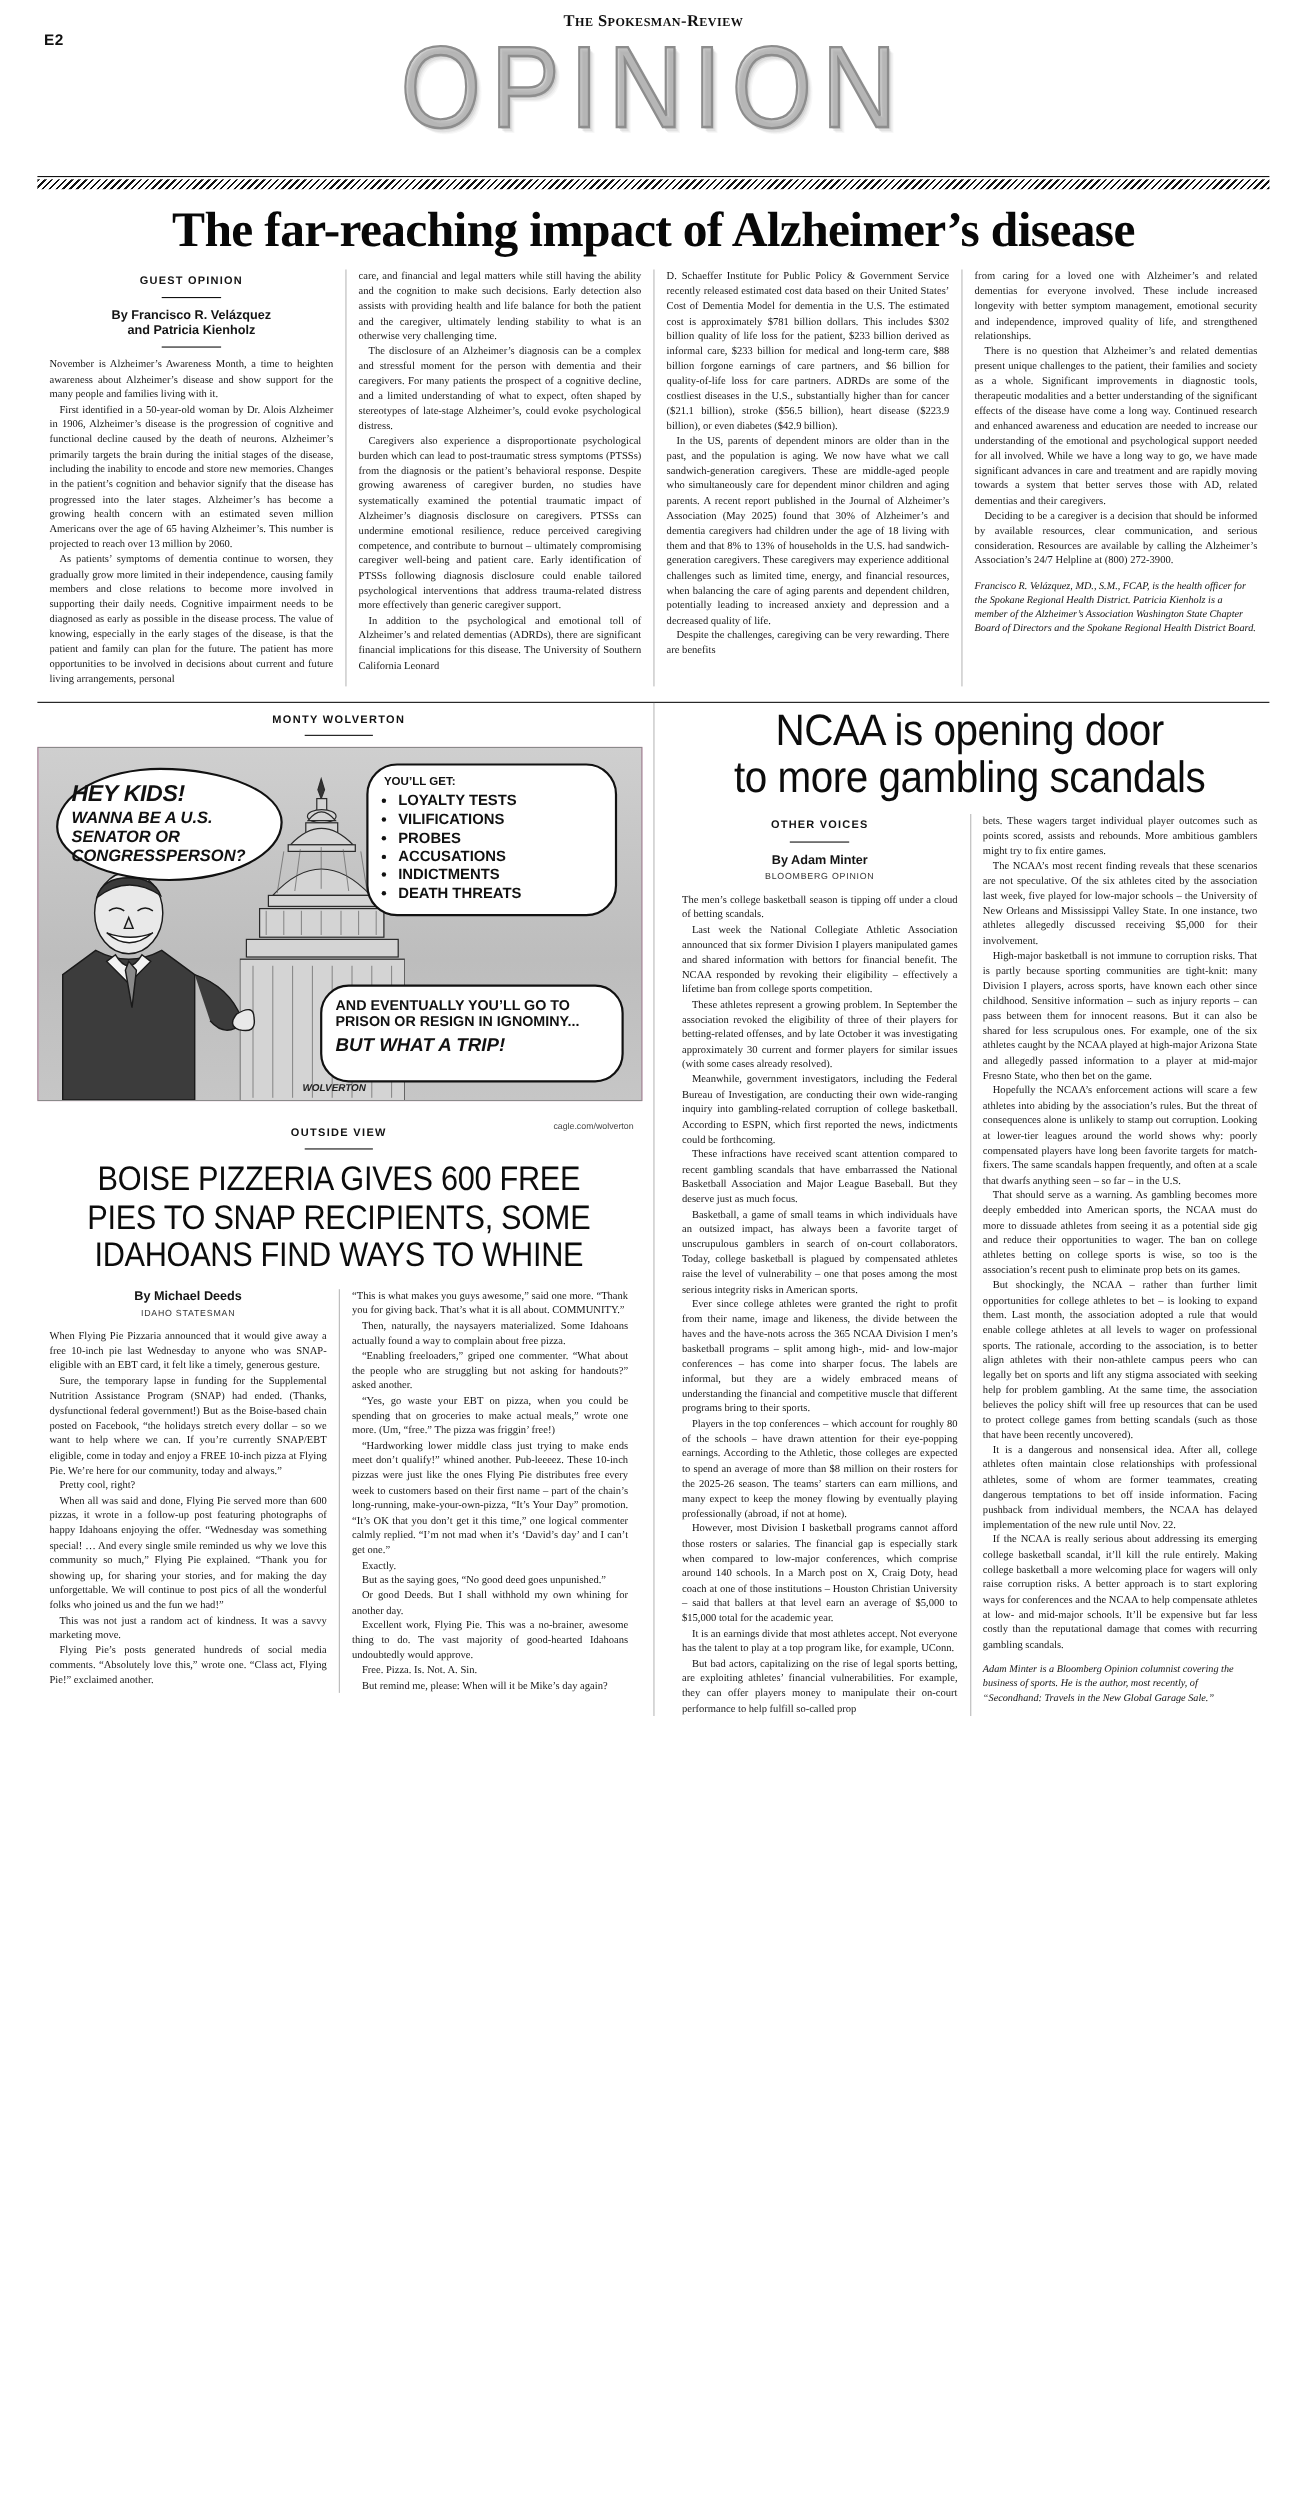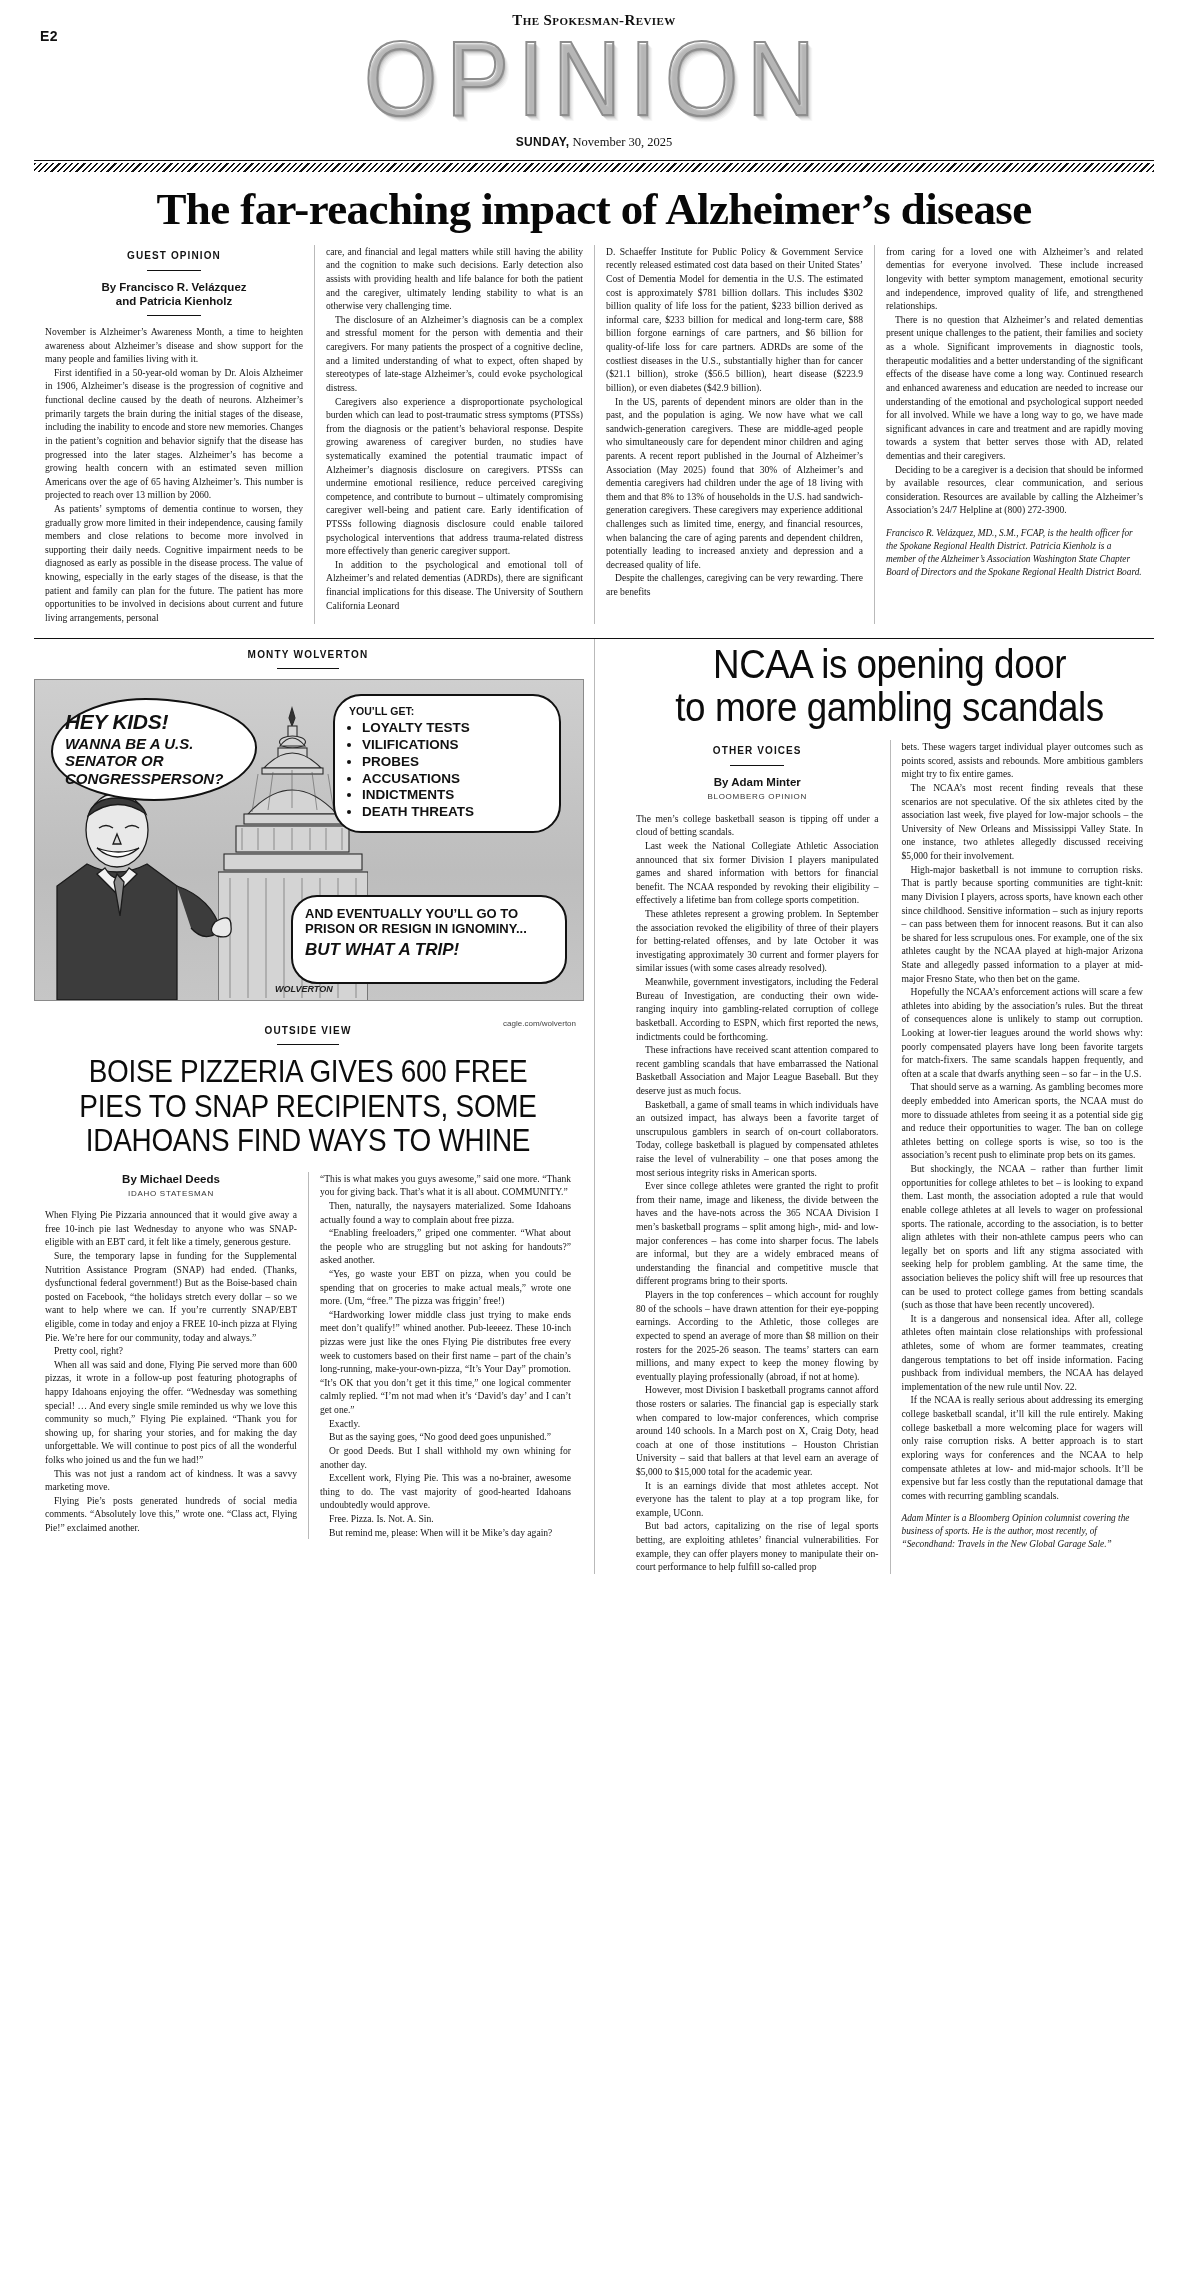--- a/index.html
+++ b/index.html
@@ -137,21 +137,21 @@
     margin-top:10px;
   }
 
   
   .sec-rule{border-top:1.4px solid #111;margin:14px 0 0 0;}
 
   
   .lower{display:flex;}
   .lower-left{width:560px;box-sizing:border-box;padding-right:12px;}
   .lower-right{
-    width:560px;box-sizing:border-box;padding-left:30px;
+    width:560px;box-sizing:border-box;padding-left:14px;
     border-left:0.8px solid #b9b9b9;
   }
   .cart-label{
     font-family:"Liberation Sans", sans-serif;
     font-weight:700;font-size:10px;letter-spacing:1.2px;
     text-align:center;margin:10px 0 0 0;
   }
   .cart-rule{width:62px;border-top:1.3px solid #111;margin:8px auto 10px auto;}
   .cartoon{
     position:relative;
@@ -229,23 +229,20 @@
 </style>
 </head>
 <body>
 
 <div class="page">
 
   <div class="masthead">
     <div class="folio">E2</div>
     <div class="paper-name">The Spokesman-Review</div>
     <div class="opinion-logo">OPINION</div>
-    <div class="dateline">
-      <span class="dow">SUNDAY,</span><span> November 30, 2025</span>
-    </div>
   </div>
 
   <div class="rule-thin"></div>
   <div class="rule-zigzag"></div>
 
   <div class="main-head">The far-reaching impact of Alzheimer’s disease</div>
 
   <div class="cols">
 
     <div class="col" style="width:25%">

